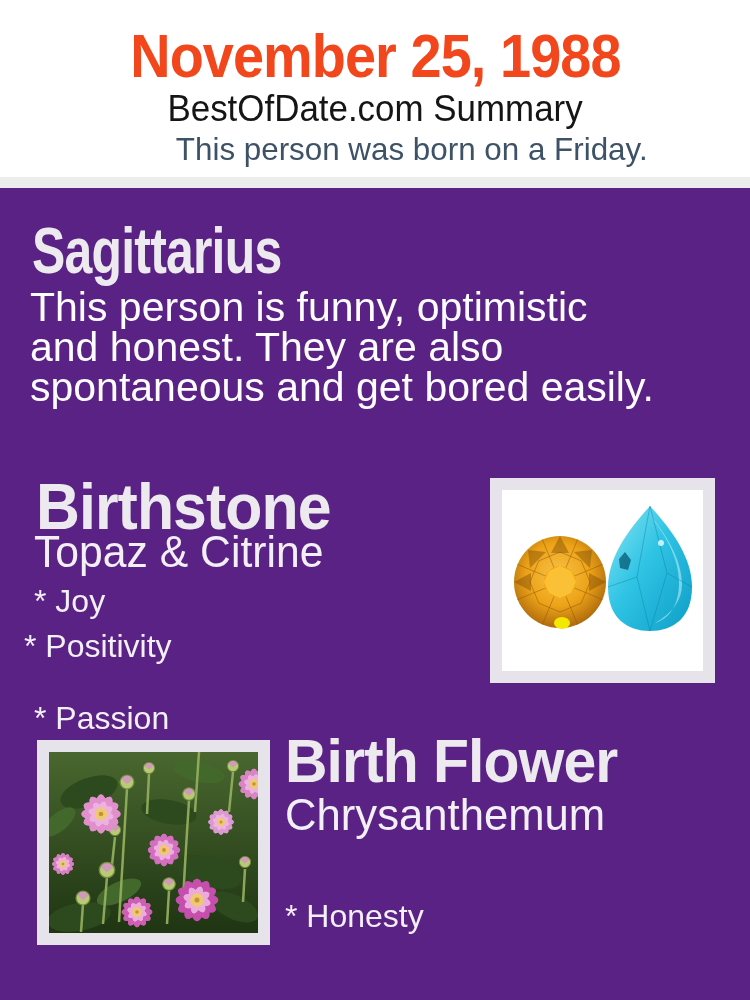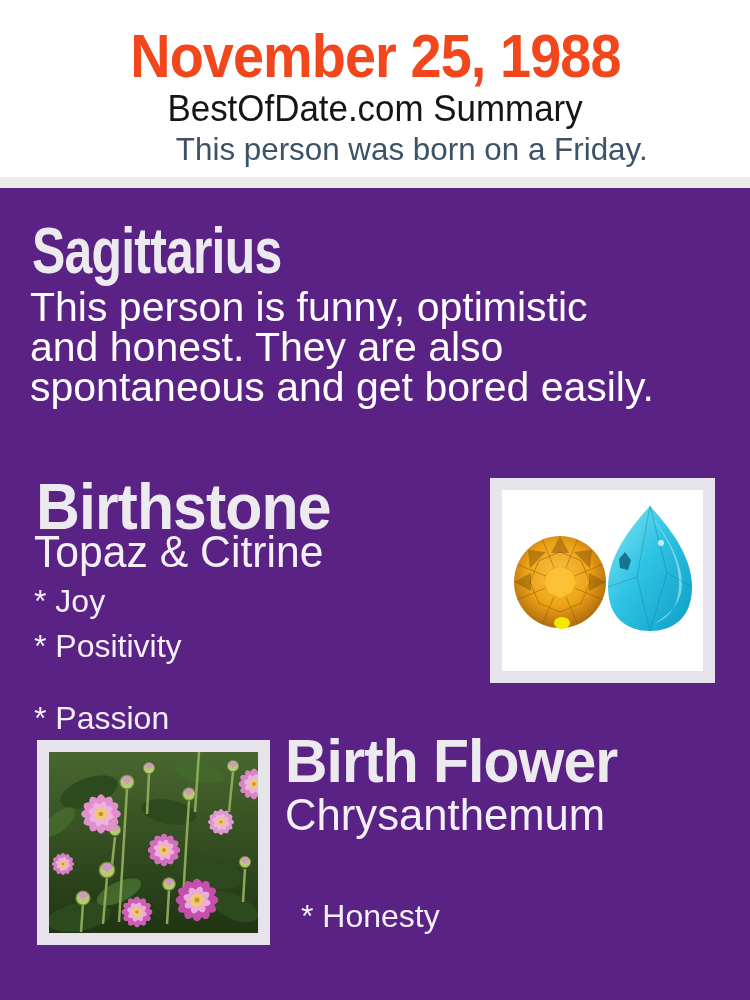--- a/index.html
+++ b/index.html
@@ -29,34 +29,34 @@
 
   .desc{position:absolute;left:30px;top:99px;font-size:41px;line-height:40px;color:var(--body_text,#fdfcff);}
   .desc div{white-space:nowrap;}
 
   .bs-heading{left:36px;top:287px;font-size:64px;font-weight:bold;color:var(--heading_text,#ece9ef);letter-spacing:-1px;}
   .bs-heading > span{transform:scaleX(0.95);}
   .bs-stones{left:34px;top:342px;font-size:44px;color:var(--sub_text,#f3eff7);}
   .bs-stones > span{transform:scaleX(0.97);}
   .trait{font-size:32px;color:var(--sub_text,#f3eff7);}
   .bs-t0{left:34px;top:397px;}
-  .bs-t1{left:34px;top:442px;}
+  .bs-t1{left:24px;top:442px;}
   .bs-t2{left:34px;top:514px;}
 
   .photo-frame{position:absolute;background:var(--frame,#e7e3ea);padding:12px;box-sizing:border-box;}
   .gem-frame{left:490px;top:290px;width:225px;height:205px;}
   .flower-frame{left:37px;top:552px;width:233px;height:205px;}
   .photo-frame svg{display:block;width:100%;height:100%;}
 
   .bf-heading{left:285px;top:542px;font-size:62px;font-weight:bold;color:var(--heading_text,#ece9ef);letter-spacing:-1px;}
   .bf-heading > span{transform:scaleX(0.95);}
   .bf-flower{left:285px;top:604px;font-size:45px;color:var(--sub_text,#f3eff7);}
   .bf-flower > span{transform:scaleX(0.97);}
   .bf-t0{left:285px;top:666px;}
-  .bf-t1{left:285px;top:712px;margin-left:16px;}
+  .bf-t1{left:285px;top:712px;}
 </style>
 </head>
 <body>
 
 <div class="page">
 
   <div class="header">
     <div class="hline date-title">
       <span>November 25, 1988</span>
     </div>

